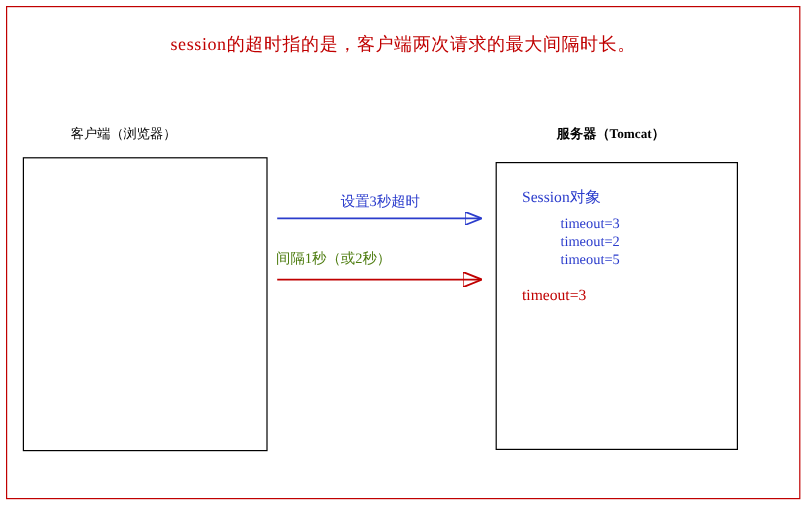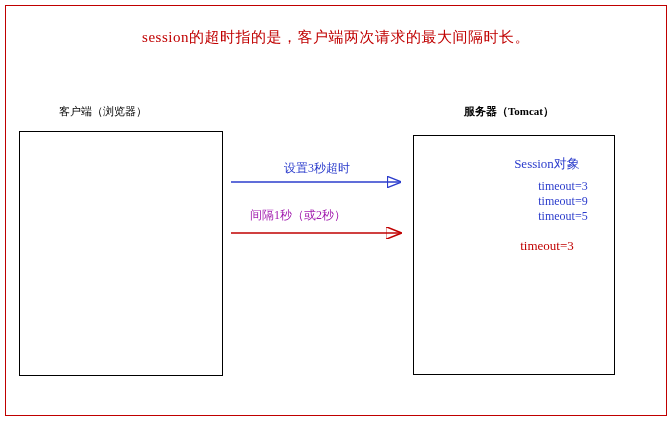--- a/index.html
+++ b/index.html
@@ -64,24 +64,23 @@
   }
   .box-server {
     left: 413px;
     top: 135px;
     width: 202px;
     height: 240px;
   }
 
   .server-content {
     position: absolute;
-    left: 457px;
+    left: 435px;
     top: 155px;
     width: 180px;
-    text-align: center;
   }
   .session-title {
     color: #2b3ccc;
     font-size: 13px;
     font-family: "Liberation Serif", serif;
     white-space: nowrap;
   }
   .timeout-list {
     margin-top: 6px;
     padding-left: 32px;
@@ -101,21 +100,21 @@
     white-space: nowrap;
   }
 
   .arrow-label {
     position: absolute;
     font-size: 12px;
     font-family: "Liberation Serif", serif;
     white-space: nowrap;
   }
   .arrow-label-blue { left: 244px; top: 160px; color: #2b3ccc; margin-left: 40px; }
-  .arrow-label-red  { left: 250px; top: 207px; color: #a21caf; }
+  .arrow-label-red  { left: 230px; top: 207px; color: #4d7c0f; }
 
   .arrow-svg {
     position: absolute;
     left: 0;
     top: 0;
     width: 672px;
     height: 421px;
     pointer-events: none;
   }
 </style>
@@ -131,21 +130,21 @@
   <div class="label label-client">客户端（浏览器）</div>
   <div class="box box-client"></div>
 
   <div class="label label-server">服务器（Tomcat）</div>
   <div class="box box-server"></div>
 
   <div class="server-content">
     <div class="session-title">Session对象</div>
     <div class="timeout-list">
       <div class="timeout-item">timeout=3</div>
-      <div class="timeout-item">timeout=9</div>
+      <div class="timeout-item">timeout=2</div>
       <div class="timeout-item">timeout=5</div>
     </div>
     <div class="timeout-final">timeout=3</div>
   </div>
 
   <div class="arrow-label arrow-label-blue">设置3秒超时</div>
   <div class="arrow-label arrow-label-red">间隔1秒（或2秒）</div>
 
   <svg class="arrow-svg" viewBox="0 0 672 421">
     <defs>

